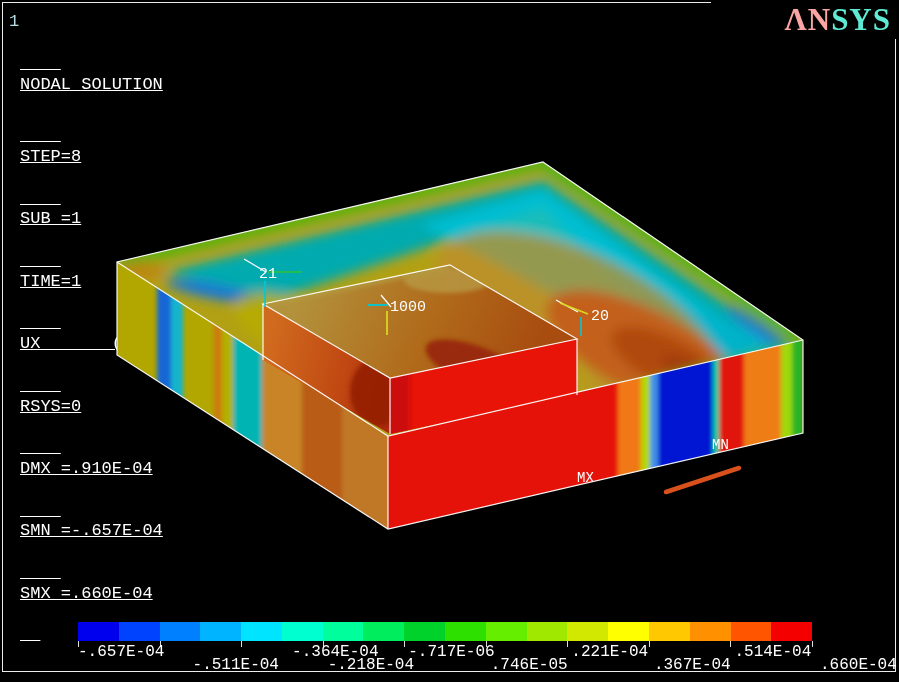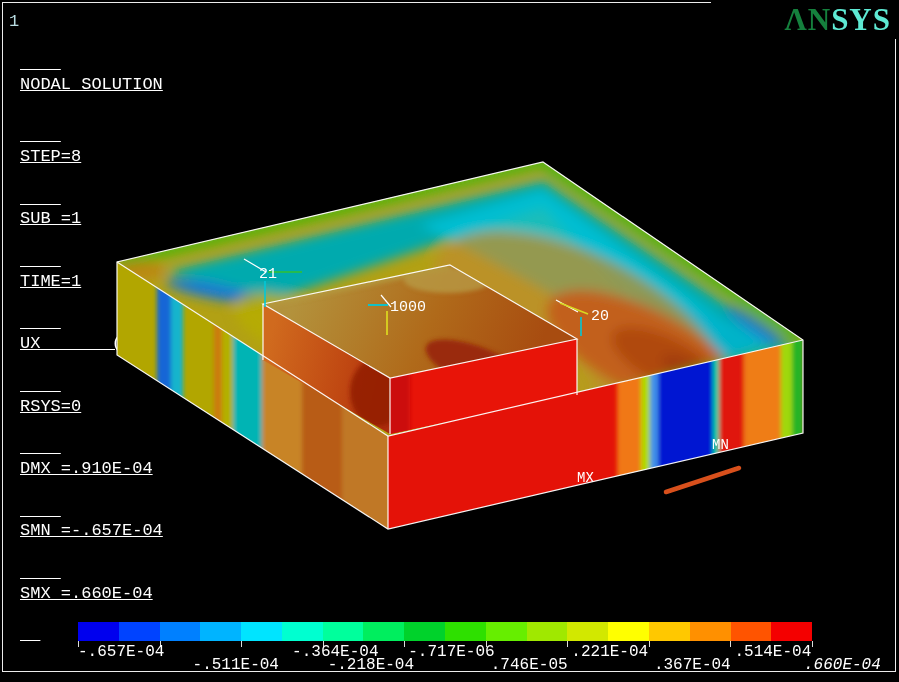--- a/index.html
+++ b/index.html
@@ -8,21 +8,21 @@
   #frame{position:absolute;left:2px;top:2px;width:892px;height:668px;
          border:1px solid #ececec;pointer-events:none;}
   #plot-number{position:absolute;left:9px;top:12px;color:#b9dde2;font-size:17px;}
   #solution-block{position:absolute;left:20px;top:33px;color:#fff;font-size:17px;
                   line-height:20.8px;white-space:pre;text-decoration:underline;}
   #solution-block .title{margin-bottom:10px;}
   #ansys-logo{position:absolute;top:0;right:1px;width:187px;height:39px;background:#000;
               display:flex;align-items:center;justify-content:flex-end;padding-right:7px;
               box-sizing:border-box;font-family:"Liberation Serif","DejaVu Serif",serif;
               font-weight:700;font-size:31px;letter-spacing:1px;}
-  #ansys-logo .w{color:#15803d;}
+  #ansys-logo .w{color:#fca5a5;}
   #ansys-logo .y{color:#5eead4;}
   #model-svg{position:absolute;left:0;top:0;}
   #legend{position:absolute;left:78px;top:622px;width:734px;height:50px;}
   #legend-bar{position:absolute;left:0;top:0;width:734px;height:19px;display:flex;}
   #legend-bar .seg{flex:1 1 auto;height:100%;}
   .tick{position:absolute;top:19px;width:1px;height:6px;background:#dcdcdc;}
   .lgl{position:absolute;color:#fff;font-size:16px;white-space:pre;}
   .row1{top:21px;}
   .row2{top:34px;}
   svg text{font-family:"Liberation Mono","DejaVu Sans Mono",monospace;}
@@ -245,17 +245,17 @@
     <div id="legend-labels">
         <div class="lgl row1" style="left: 0px;">-.657E-04</div>
         <div class="lgl row1" style="left: 167.111px; margin-left: 47px;">-.364E-04</div>
         <div class="lgl row1" style="left: 330.222px;">-.717E-06</div>
         <div class="lgl row1" style="left: 493.333px;">.221E-04</div>
         <div class="lgl row1" style="left: 656.444px;">.514E-04</div>
         <div class="lgl row2" style="left: 86.5556px; margin-left: 28px;">-.511E-04</div>
         <div class="lgl row2" style="left: 249.667px;">-.218E-04</div>
         <div class="lgl row2" style="left: 412.778px;">.746E-05</div>
         <div class="lgl row2" style="left: 575.889px;">.367E-04</div>
-        <div class="lgl row2" style="left: 726px; font-style: italic;">.660E-04</div>
+        <div class="lgl row2" style="left: 742px;">.660E-04</div>
       </div>
   </div>
 
 </div>
 
 </body></html>

